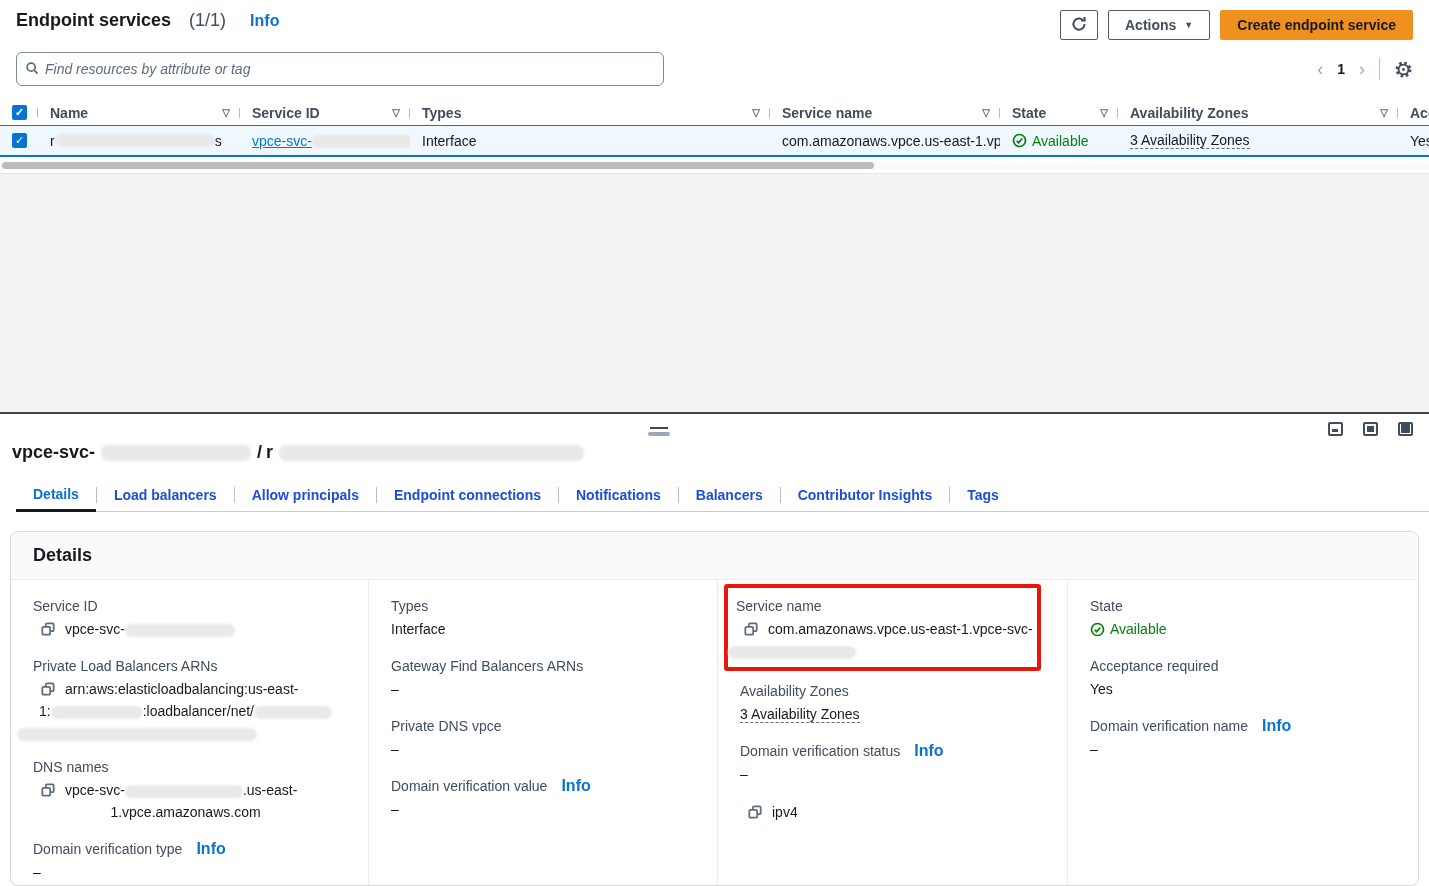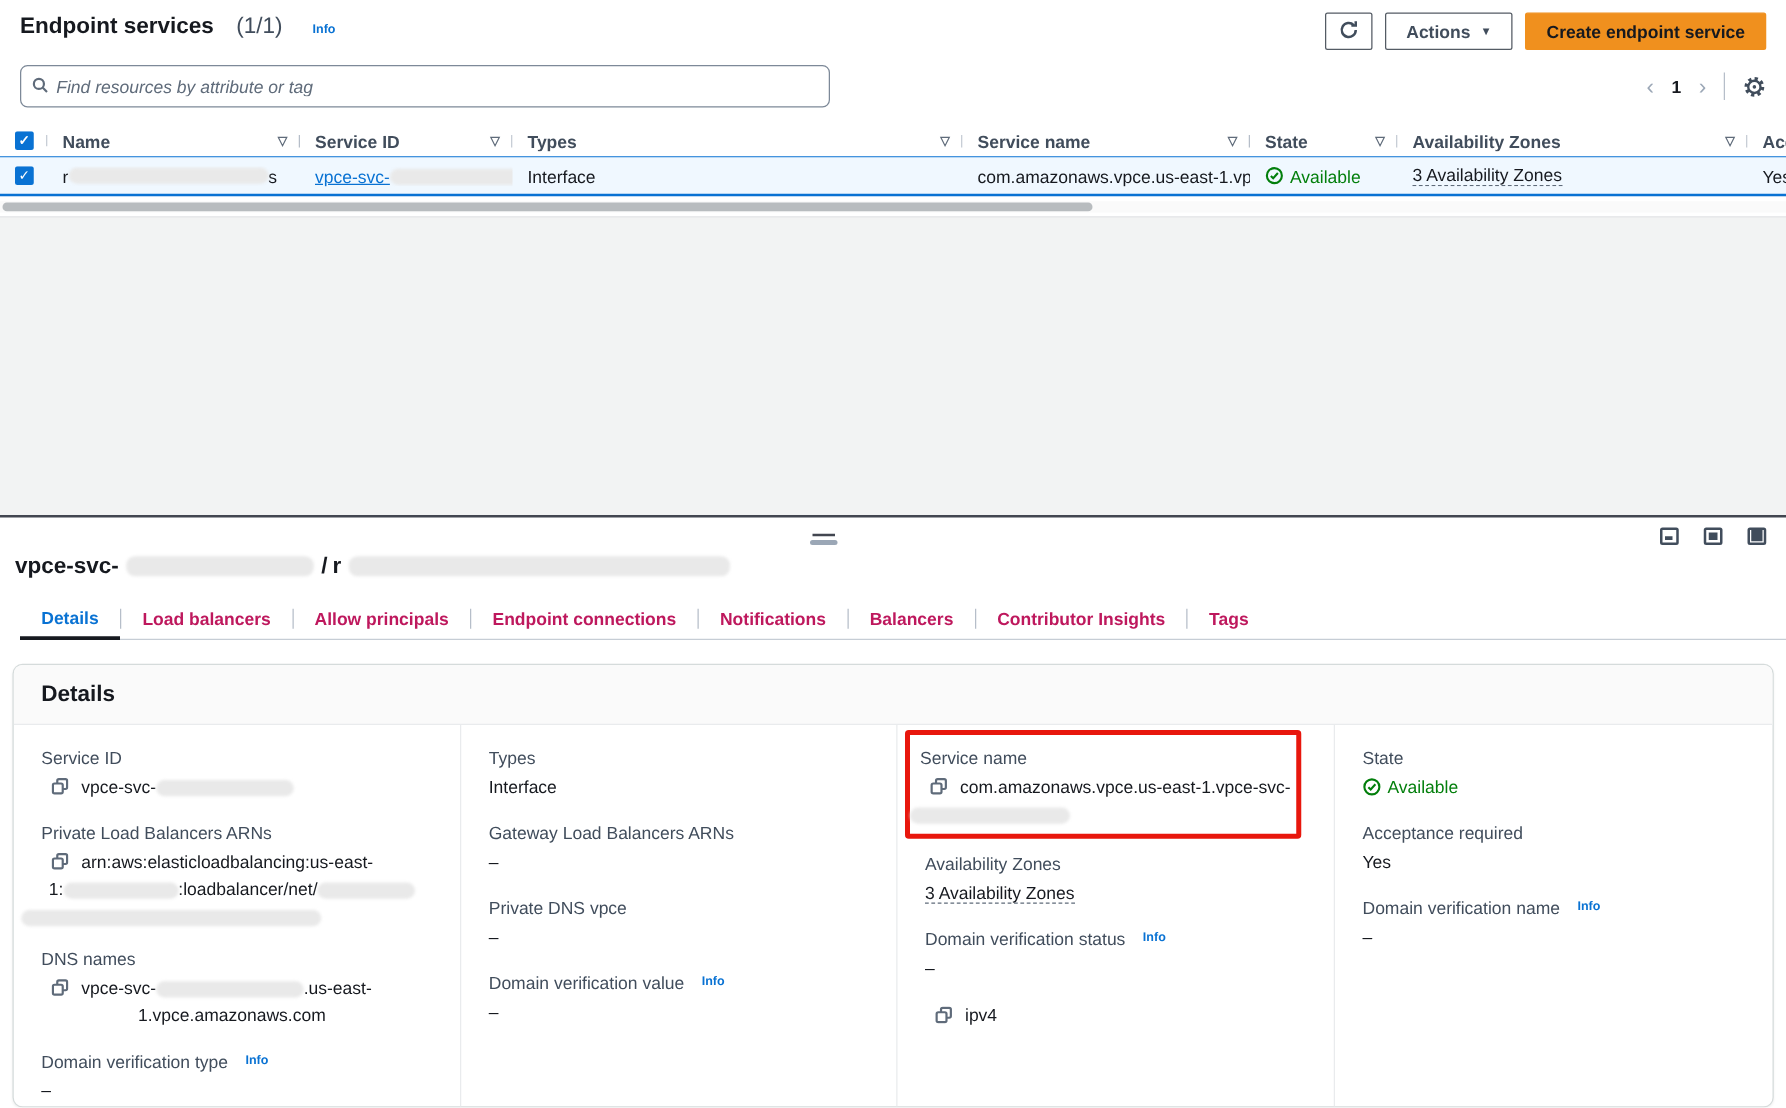--- a/index.html
+++ b/index.html
@@ -5,21 +5,21 @@
   * { box-sizing: border-box; margin: 0; padding: 0; }
   html,body { width:1429px; height:886px; overflow:hidden; background:#fff;
     font-family:"Liberation Sans", sans-serif; font-size:14px; color:#16191f; }
 
   
   .top-band { background:#fff; }
   .title-row { display:flex; justify-content:space-between; align-items:flex-start; padding:10px 16px 0 16px; }
   .title-left { display:flex; align-items:baseline; gap:18px; }
   .title-left h1 { font-size:18px; font-weight:700; }
   .count { font-size:18px; font-weight:400; color:#414d5c; }
-  .info-link { font-size:10px; font-weight:700; color:#0972d3; margin-left:6px; cursor:pointer; }
+  .info-link { font-size:16px; font-weight:700; color:#0972d3; margin-left:6px; cursor:pointer; }
   .title-actions { display:flex; gap:10px; align-items:center; }
   .btn { height:30px; padding:0 16px; background:#fff; border:1px solid #545b64; border-radius:2px;
          font-weight:700; font-size:14px; color:#414d5c; display:flex; align-items:center; gap:8px; cursor:pointer; }
   .btn.icon-only { width:38px; justify-content:center; padding:0; }
   .btn.primary { background:#f0901e; border-color:#f0901e; color:#16191f; }
   .caret { font-size:9px; color:#414d5c; }
 
   .search-row { display:flex; justify-content:space-between; align-items:center; padding:12px 16px 0 16px; }
   .search-box { display:flex; align-items:center; width:648px; height:28px; border:1px solid #7d8998;
                 border-radius:6px; padding:16px 8px; gap:6px; background:#fff; }
@@ -69,21 +69,21 @@
   .pc-inner { position:absolute; background:#414d5c; left:2px; bottom:2px; }
   .pc-small .pc-inner { width:6px; height:3px; }
   .pc-med   .pc-inner { width:7px; height:6px; }
   .pc-large .pc-inner { width:9px; height:9px; left:1px; bottom:1px; }
 
   .panel-title { margin:28px 0 0 12px; font-size:18px; font-weight:700; display:flex; align-items:center; gap:4px; }
   .panel-title .redact { margin:0 2px; }
 
   .tabs { display:flex; align-items:center; margin:16px 0 0 16px; border-bottom:1px solid #c6cdd5;
           margin-right:0; padding-right:16px; height:33px; }
-  .tab { font-weight:700; color:#be185d; padding:0 17px; height:33px; display:flex; align-items:center; cursor:pointer; }
+  .tab { font-weight:700; color:#1d4ed8; padding:0 17px; height:33px; display:flex; align-items:center; cursor:pointer; }
   .tab.active { color:#0972d3; border-bottom:3px solid #16191f; }
   .tab-sep { width:1px; height:16px; background:#b6bec9; }
 
   
   .card { margin:19px 10px 0 10px; border:1px solid #d5dbdb; border-radius:8px;
           box-shadow:0 1px 2px rgba(0,0,0,0.06); background:#fff; height:355px; overflow:hidden; }
   .card-header { background:#fafafa; border-bottom:1px solid #e9ebed; padding:13px 22px; }
   .card-header h3 { font-size:18px; font-weight:700; }
   .card-body { display:grid; grid-template-columns:357px 349px 350px 1fr; }
   .col { padding:16px 14px 0 6px; }
@@ -324,21 +324,21 @@
 
       <div class="col">
         <div class="field">
           <div class="label">
               <span>Types</span>
             </div>
           <div class="value plain">Interface</div>
         </div>
         <div class="field">
           <div class="label">
-              <span>Gateway Load Balancers ARNs</span>
+              <span>Gateway Find Balancers ARNs</span>
             </div>
           <div class="value plain">–</div>
         </div>
         <div class="field">
           <div class="label">
               <span>Private DNS vpce</span>
             </div>
           <div class="value plain">–</div>
         </div>
         <div class="field">

